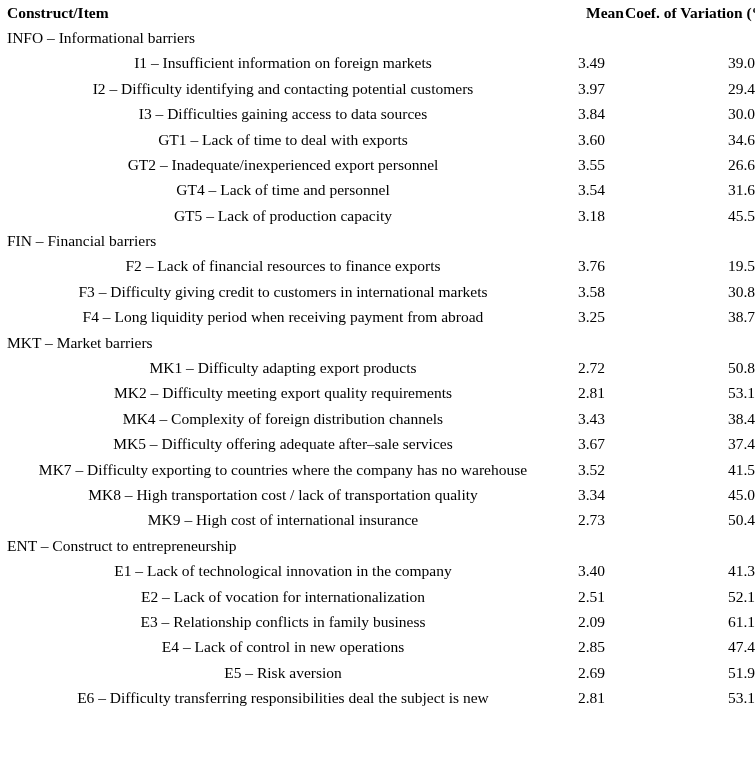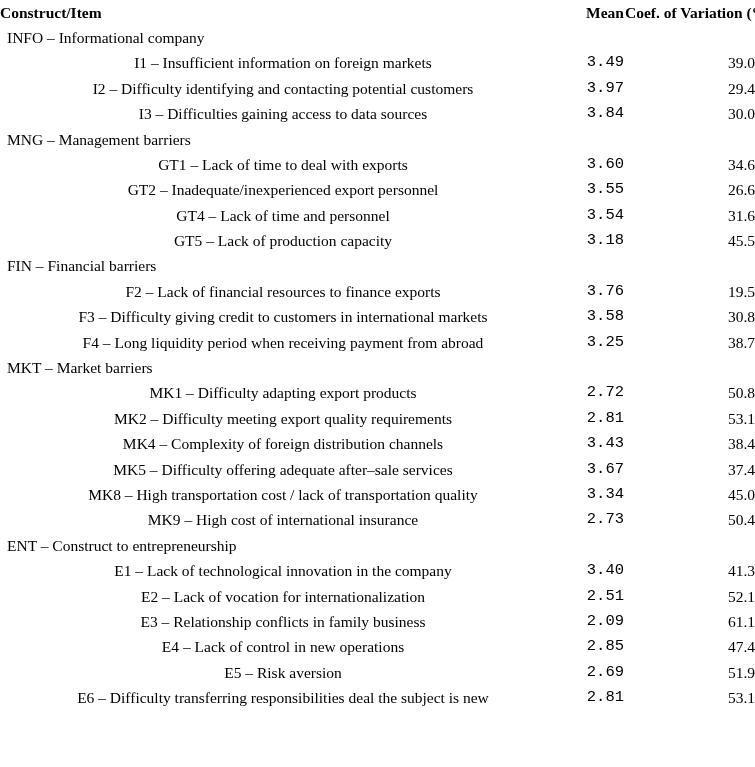--- a/index.html
+++ b/index.html
@@ -35,20 +35,21 @@
   thead th {
     font-weight: bold;
     font-size: 15.5px;
     padding: 0;
     height: 25px;
     vertical-align: middle;
     white-space: nowrap;
   }
   th.h-label {
     text-align: left;
+    padding-left: 7px;
   }
   th.h-mean {
     text-align: right;
     padding-left: 6px;
   }
   th.h-cov {
     text-align: left;
     padding-left: 1px;
   }
 
@@ -61,23 +62,22 @@
   }
   td.c-label {
     text-align: left;
     padding-left: 7px;
   }
   tr.item-row td.c-label {
     padding-left: 20px;
     text-align: center;
   }
   td.c-mean {
-    text-align: right;
+    text-align: center;
     padding-left: 13px;
-    font-family: Liberation Mono, monospace;
   }
   td.c-cov {
     text-align: right;
     padding-left: 47px;
   }
   tr.construct-row td.c-mean,
   tr.construct-row td.c-cov { }
 </style>
 </head>
 <body>
@@ -91,44 +91,39 @@
     </colgroup>
     <thead>
       <tr>
         <th class="h-label">Construct/Item</th>
         <th class="h-mean">Mean</th>
         <th class="h-cov">Coef. of Variation (%)</th>
       </tr>
     </thead>
     <tbody id="table-body">
         <tr class="construct-row">
-          <td class="c-label">INFO – Informational company</td>
+          <td class="c-label">INFO – Informational barriers</td>
           <td class="c-mean"></td>
           <td class="c-cov"></td>
         </tr>
         <tr class="item-row">
           <td class="c-label">I1 – Insufficient information on foreign markets</td>
           <td class="c-mean">3.49</td>
           <td class="c-cov">39.0</td>
         </tr>
         <tr class="item-row">
           <td class="c-label">I2 – Difficulty identifying and contacting potential customers</td>
           <td class="c-mean">3.97</td>
           <td class="c-cov">29.4</td>
         </tr>
         <tr class="item-row">
           <td class="c-label">I3 – Difficulties gaining access to data sources</td>
           <td class="c-mean">3.84</td>
           <td class="c-cov">30.0</td>
         </tr>
-        <tr class="construct-row">
-          <td class="c-label">MNG – Management barriers</td>
-          <td class="c-mean"></td>
-          <td class="c-cov"></td>
-        </tr>
         <tr class="item-row">
           <td class="c-label">GT1 – Lack of time to deal with exports</td>
           <td class="c-mean">3.60</td>
           <td class="c-cov">34.6</td>
         </tr>
         <tr class="item-row">
           <td class="c-label">GT2 – Inadequate/inexperienced export personnel</td>
           <td class="c-mean">3.55</td>
           <td class="c-cov">26.6</td>
         </tr>
@@ -181,20 +176,25 @@
           <td class="c-label">MK4 – Complexity of foreign distribution channels</td>
           <td class="c-mean">3.43</td>
           <td class="c-cov">38.4</td>
         </tr>
         <tr class="item-row">
           <td class="c-label">MK5 – Difficulty offering adequate after–sale services</td>
           <td class="c-mean">3.67</td>
           <td class="c-cov">37.4</td>
         </tr>
         <tr class="item-row">
+          <td class="c-label">MK7 – Difficulty exporting to countries where the company has no warehouse</td>
+          <td class="c-mean">3.52</td>
+          <td class="c-cov">41.5</td>
+        </tr>
+        <tr class="item-row">
           <td class="c-label">MK8 – High transportation cost / lack of transportation quality</td>
           <td class="c-mean">3.34</td>
           <td class="c-cov">45.0</td>
         </tr>
         <tr class="item-row">
           <td class="c-label">MK9 – High cost of international insurance</td>
           <td class="c-mean">2.73</td>
           <td class="c-cov">50.4</td>
         </tr>
         <tr class="construct-row">

